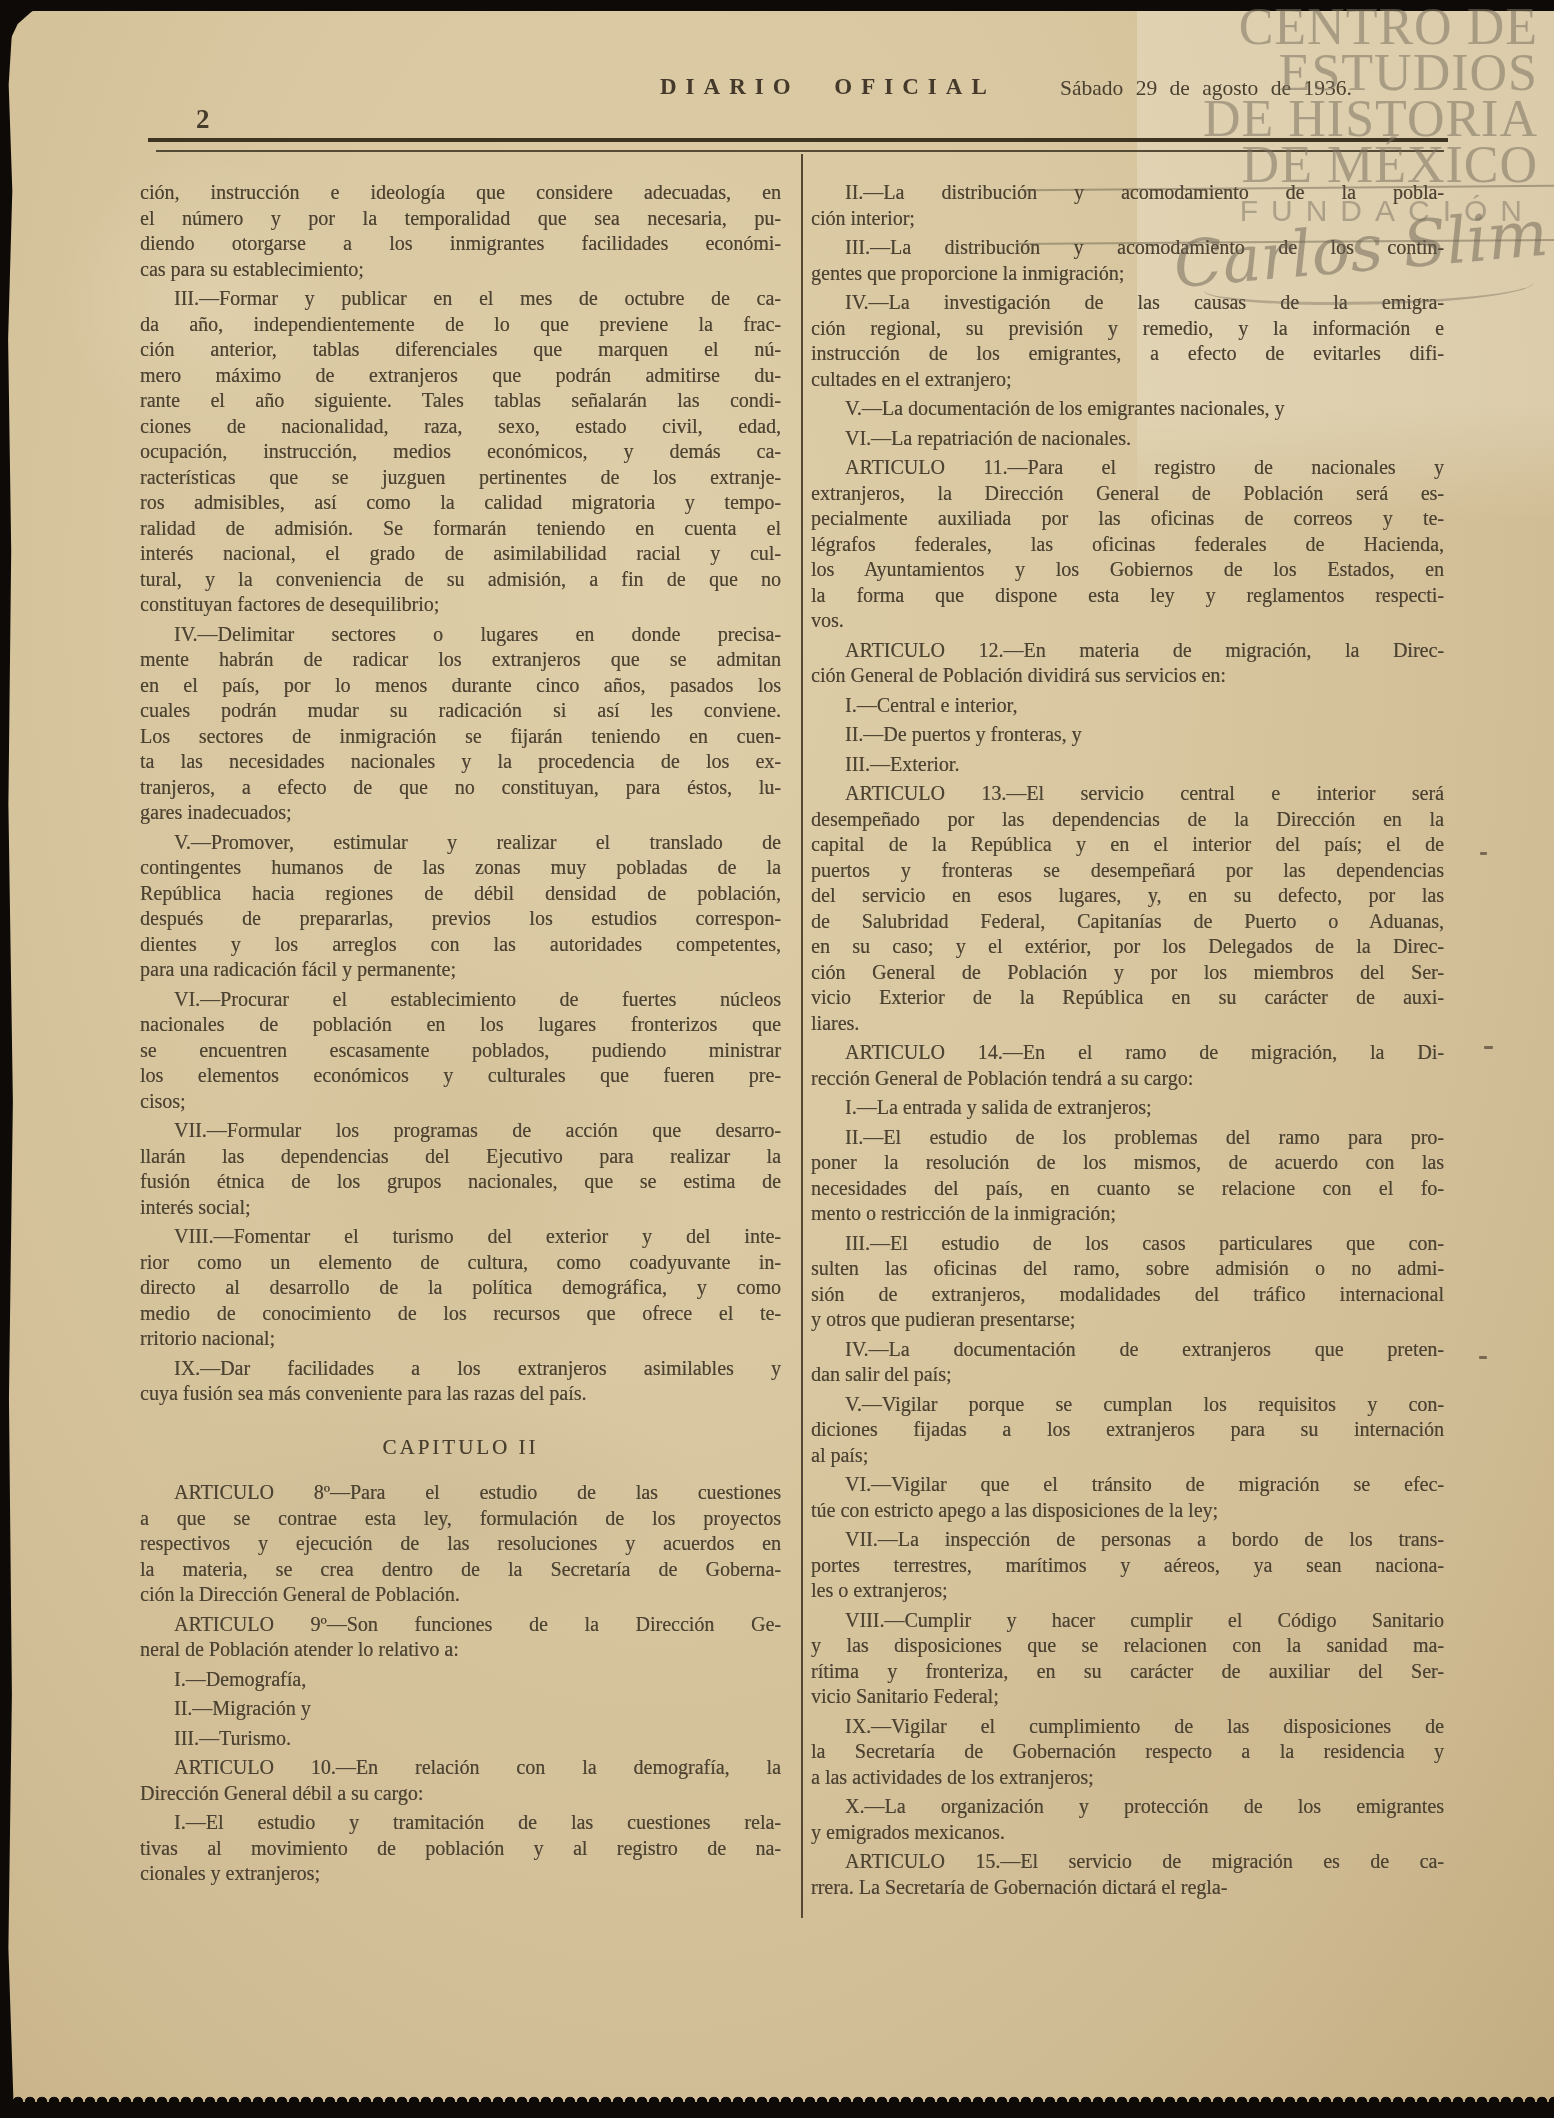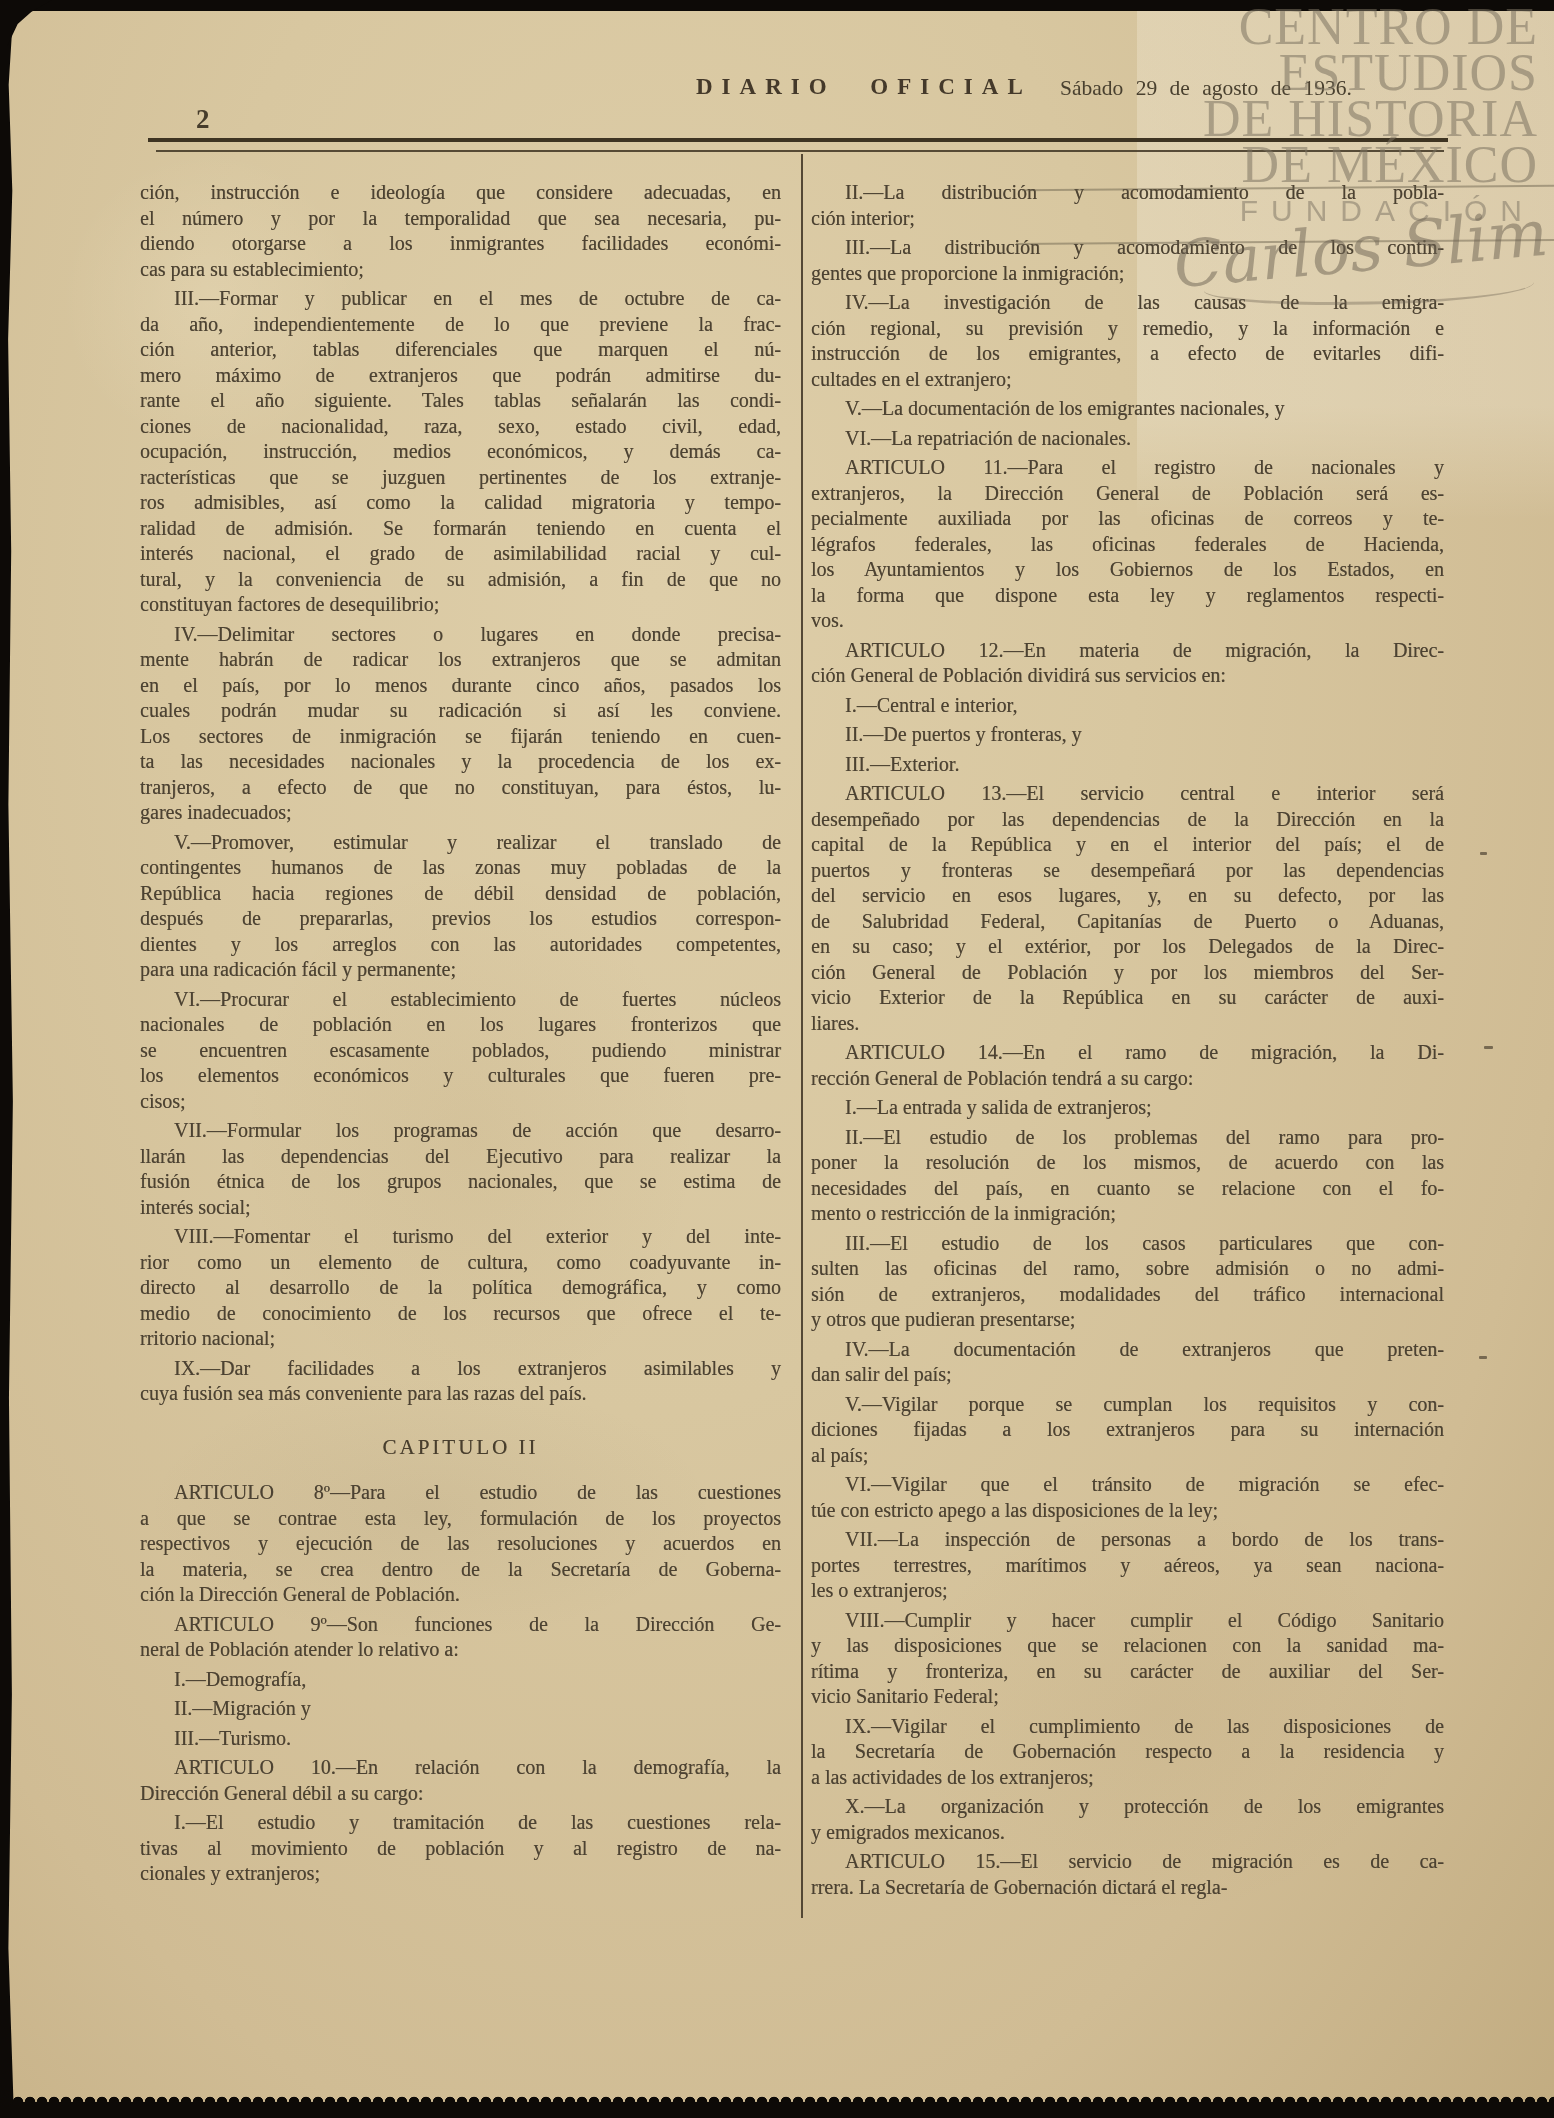--- a/index.html
+++ b/index.html
@@ -21,21 +21,21 @@
     clip-path:polygon(0 0,100% 0,62% 4%,88% 9%,58% 16%,80% 26%,60% 38%,92% 52%,64% 66%,85% 80%,60% 92%,100% 100%,0 100%);}
   .corner-tl{position:absolute;left:0;top:0;width:52px;height:46px;background:#0d0a07;
     clip-path:polygon(0 0,100% 0,60% 26%,34% 52%,14% 100%,0 100%);}
   .edge-bottom{position:absolute;left:0;bottom:0;width:100%;height:16px;background:#0d0a07;}
   .edge-bottom::before{content:"";position:absolute;left:0;top:-6px;width:100%;height:12px;
     background-image:radial-gradient(circle at 6px 6px,#0d0a07 5px,transparent 5.6px);
     background-size:12px 12px;background-repeat:repeat-x;}
 
   
   .pagenum{position:absolute;left:196px;top:104px;font-size:27px;font-weight:bold;color:#463c2b;}
-  .masthead{position:absolute;left:696px;top:74px;font-size:23px;font-weight:bold;color:#44392a;
+  .masthead{position:absolute;left:660px;top:74px;font-size:23px;font-weight:bold;color:#44392a;
     letter-spacing:9px;word-spacing:20px;white-space:nowrap;}
   .issuedate{position:absolute;left:1060px;top:76px;width:382px;text-align:left;font-size:21.5px;
     color:#49402f;word-spacing:7px;white-space:nowrap;}
   .rule{position:absolute;background:#3e3422;}
   .rule1{left:148px;top:138px;width:1300px;height:4px;}
   .rule2{left:156px;top:150px;width:1288px;height:2px;opacity:.85;}
 
   
   .divider{position:absolute;left:801px;top:154px;width:2px;height:1764px;background:#453a29;opacity:.9;}
   .col{position:absolute;top:176px;font-size:20px;line-height:25.5px;color:#4c4232;

